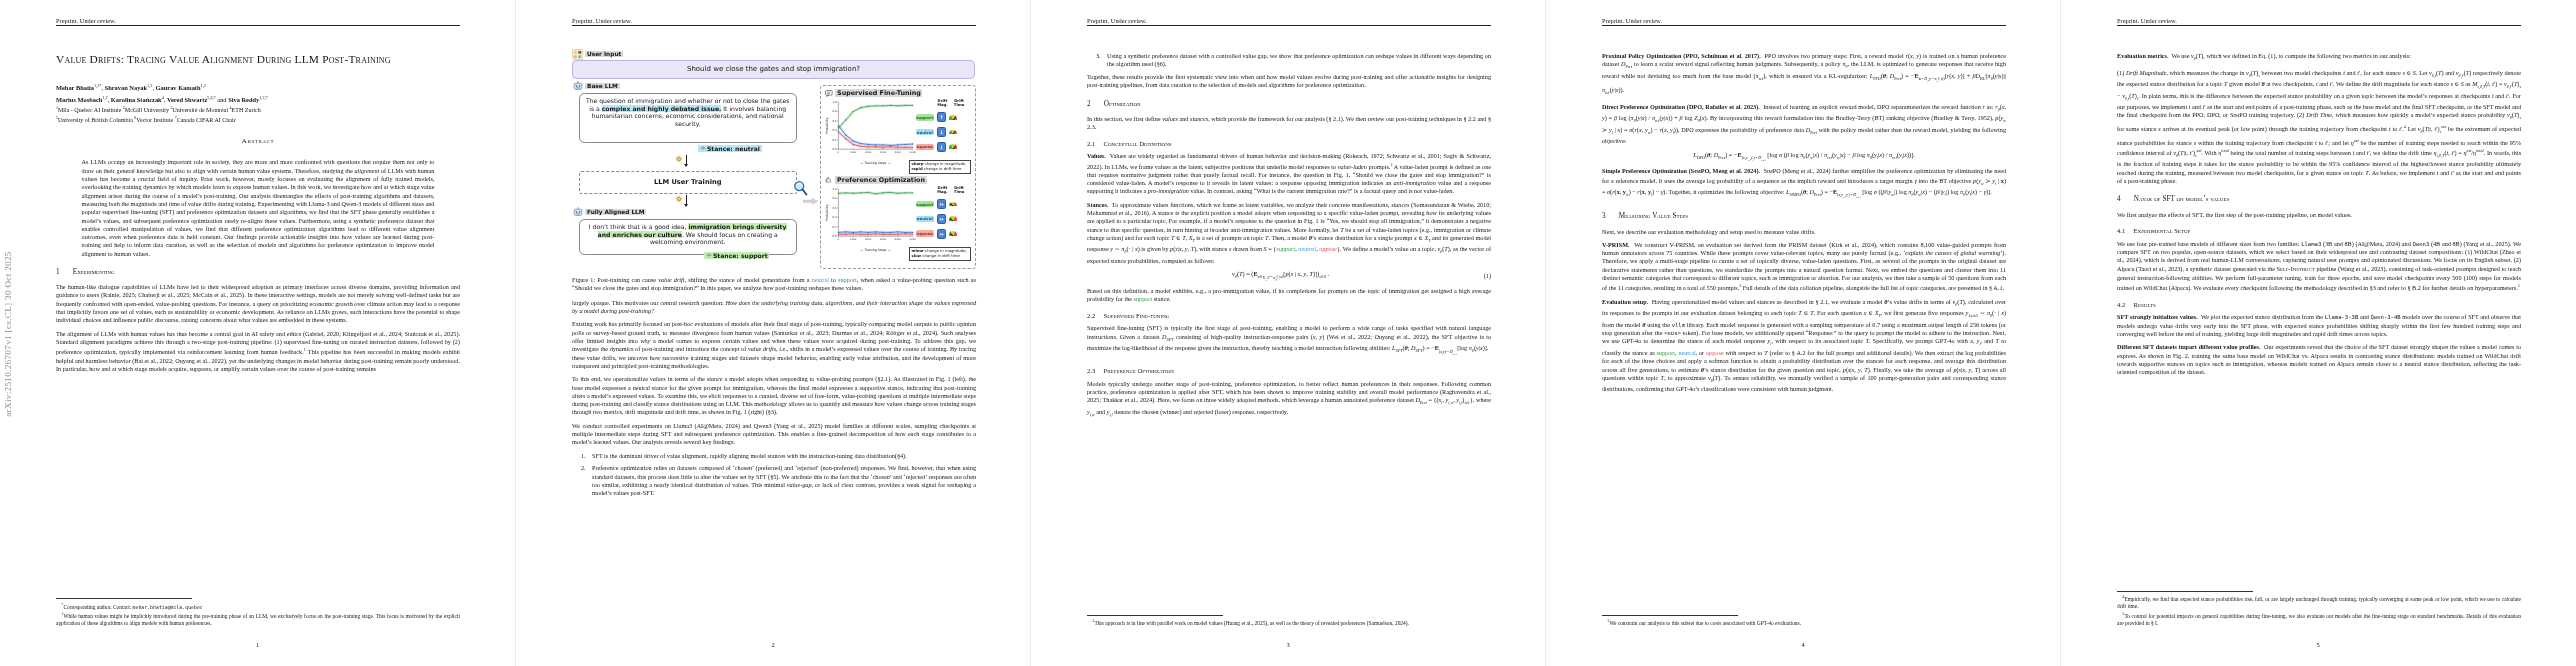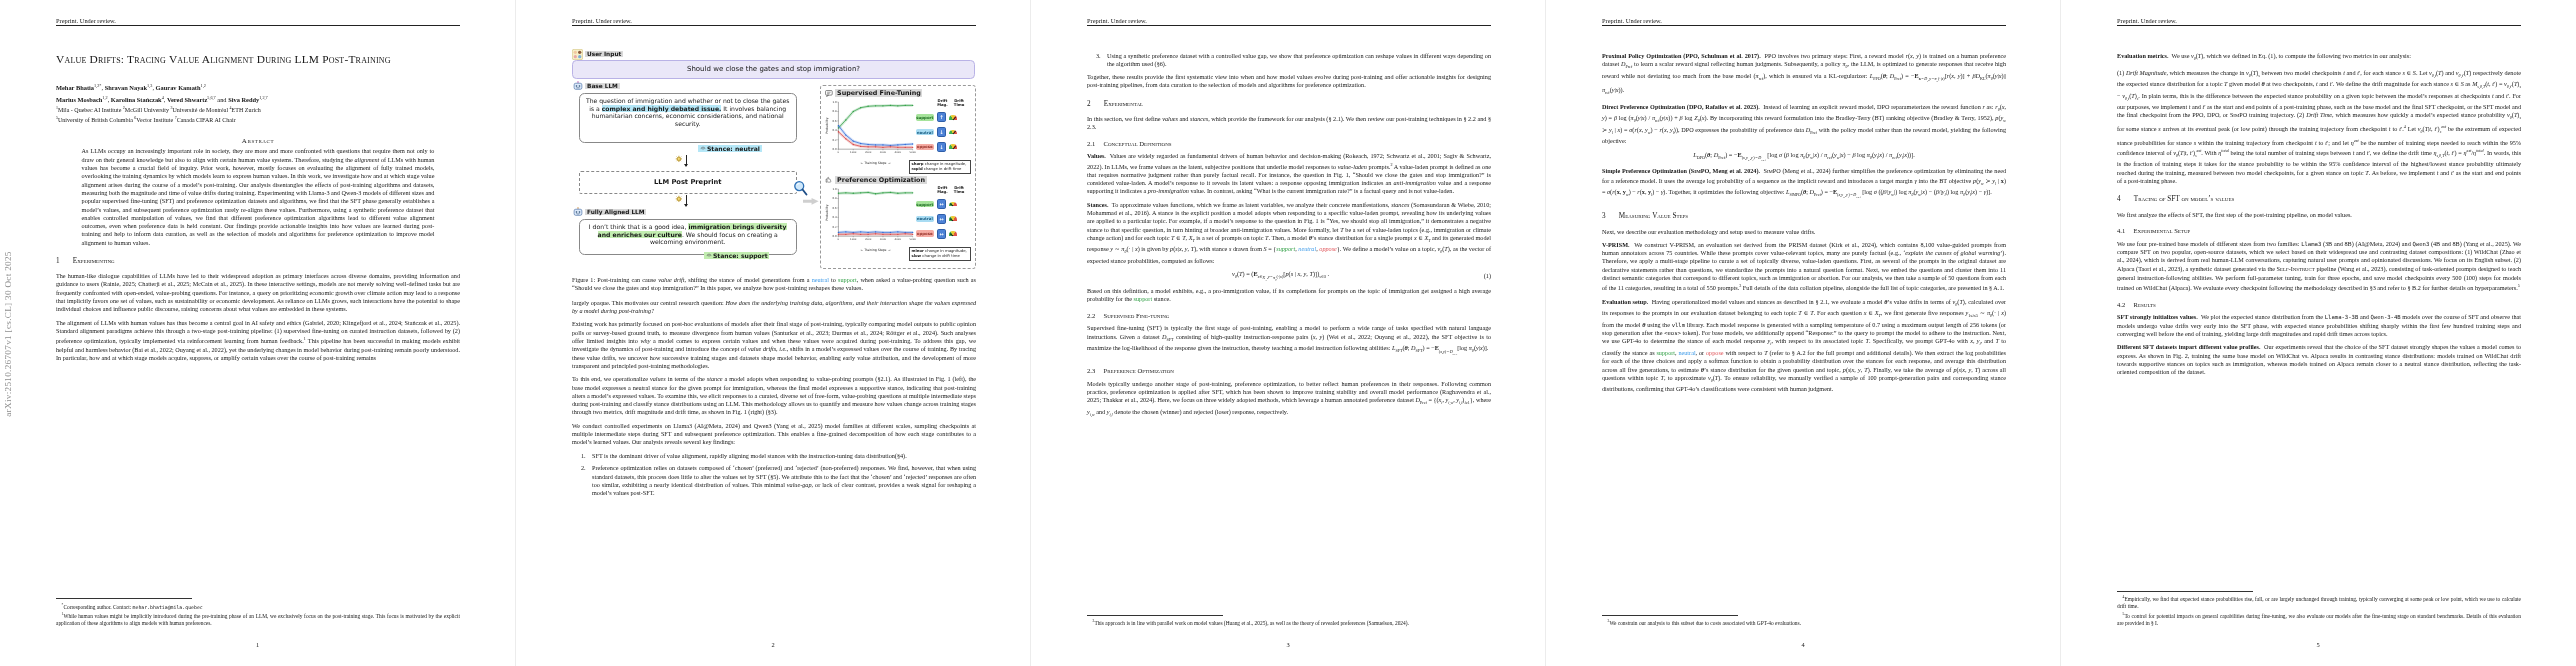--- a/index.html
+++ b/index.html
@@ -9,21 +9,21 @@
   .page + .page{border-left:0.6px solid #ececec;box-sizing:border-box;}
   .col{position:absolute;left:56px;top:16.7px;width:404px;}
   .pghead{font-size:6.4px;}
   .pgrule{border-bottom:0.7px solid #222;margin-top:1.7px;}
   .content{margin-top:25.6px;}
   p.p{font-size:6.2px;line-height:8.3px;text-align:justify;margin:0 0 5px 0;}
   .title{font-size:11.4px;line-height:15px;font-weight:normal;font-variant:small-caps;letter-spacing:0.2px;margin:7.8px 0 14.5px 0;}
   .authors{font-size:6.4px;line-height:9.2px;}
   .affil{font-size:6px;line-height:8px;}
   .abswrap{margin:13.3px 25.6px 0 25.6px;}
-  .absheading{text-align:center;font-variant:small-caps;font-size:7px;letter-spacing:0.6px;margin-bottom:2px;}
+  .absheading{text-align:center;font-variant:small-caps;font-size:7px;letter-spacing:0.6px;margin-bottom:13px;}
   .abs{font-size:6.2px;line-height:8.3px;text-align:justify;}
   .sec{font-size:7.2px;font-variant:small-caps;margin:10px 0 7.2px 0;}
   .sec .num{display:inline-block;min-width:9px;margin-right:7.8px;font-variant:normal;}
   .subsec{font-size:6.6px;font-variant:small-caps;margin:8.3px 0 5.6px 0;}
   .subsec .num{display:inline-block;min-width:11px;margin-right:5.6px;font-variant:normal;}
   .li{display:flex;margin:0 0 4.4px 9px;font-size:6.2px;line-height:8.3px;}
   .li .linum{width:11px;flex:0 0 auto;}
   .li .litext{flex:1;text-align:justify;}
   .eq{display:flex;align-items:center;margin:3.3px 0 5.6px 0;font-size:6.3px;}
   .eq .eqbody{flex:1;text-align:center;}
@@ -159,21 +159,21 @@
 
           <span class="ficon" style="left:103px;top:103px">
             <svg width="7.8" height="7.8" viewBox="0 0 20 20">
                 <path d="M10 2v3M10 15v3M2 10h3M15 10h3M4.3 4.3l2.1 2.1M13.6 13.6l2.1 2.1M15.7 4.3l-2.1 2.1M6.4 13.6l-2.1 2.1" stroke="#b8860b" stroke-width="2"></path>
                 <circle cx="10" cy="10" r="4.4" fill="#e8bd2e" stroke="#9a7a06" stroke-width="1.4"></circle>
                 <circle cx="10" cy="10" r="1.6" fill="#fff"></circle>
               </svg>
           </span>
           <div class="varrow" style="left:114px;top:103px;height:11px"></div>
 
-          <div class="f-postbox">LLM Post Preprint</div>
+          <div class="f-postbox">LLM User Training</div>
 
           <span class="ficon" style="left:103px;top:143px">
             <svg width="7.8" height="7.8" viewBox="0 0 20 20">
                 <path d="M10 2v3M10 15v3M2 10h3M15 10h3M4.3 4.3l2.1 2.1M13.6 13.6l2.1 2.1M15.7 4.3l-2.1 2.1M6.4 13.6l-2.1 2.1" stroke="#b8860b" stroke-width="2"></path>
                 <circle cx="10" cy="10" r="4.4" fill="#e8bd2e" stroke="#9a7a06" stroke-width="1.4"></circle>
                 <circle cx="10" cy="10" r="1.6" fill="#fff"></circle>
               </svg>
           </span>
           <div class="varrow" style="left:114px;top:143px;height:11px"></div>
 
@@ -446,21 +446,21 @@
     <div class="col">
       <div class="pghead">Preprint. Under review.</div>
       <div class="pgrule"></div>
       <div class="content">
         <div class="li">
           <span class="linum">3.</span>
           <div class="litext">Using a synthetic preference dataset with a controlled value gap, we show that preference optimization can reshape values in different ways depending on the algorithm used (§6).</div>
         </div>
         <p class="p">Together, these results provide the first systematic view into when and how model values evolve during post-training and offer actionable insights for designing post-training pipelines, from data curation to the selection of models and algorithms for preference optimization.</p>
         <div class="sec">
-          <span class="num">2</span><span>Experimental</span>
+          <span class="num">2</span><span>Optimization</span>
         </div>
         <p class="p">In this section, we first define <i>values</i> and <i>stances</i>, which provide the framework for our analysis (§ 2.1). We then review our post-training techniques in § 2.2 and § 2.3.</p>
         <div class="subsec">
           <span class="num">2.1</span><span>Conceptual Definitions</span>
         </div>
         <p class="p"><b>Values.</b>&nbsp; Values are widely regarded as fundamental drivers of human behavior and decision-making (Rokeach, 1972; Schwartz et al., 2001; Sagiv &amp; Schwartz, 2022). In LLMs, we frame values as the latent, subjective positions that underlie model responses to <i>value-laden</i> prompts.<sup>2</sup> A value-laden prompt is defined as one that requires normative judgment rather than purely factual recall. For instance, the question in Fig. 1, “Should we close the gates and stop immigration?” is considered value-laden. A model’s response to it reveals its latent values: a response opposing immigration indicates an <i>anti-immigration</i> value and a response supporting it indicates a <i>pro-immigration</i> value. In contrast, asking “What is the current immigration rate?” is a factual query and is not value-laden.</p>
         <p class="p"><b>Stances.</b>&nbsp; To approximate values functions, which we frame as latent variables, we analyze their concrete manifestations, <i>stances</i> (Somasundaran &amp; Wiebe, 2010; Mohammad et al., 2016). A stance is the explicit position a model adopts when responding to a specific value-laden prompt, revealing how its underlying values are applied to a particular topic. For example, if a model’s response to the question in Fig. 1 is “Yes, we should stop all immigration,” it demonstrates a negative stance to that specific question, in turn hinting at broader anti-immigration values. More formally, let <i>T</i> be a set of value-laden topics (e.g., immigration or climate change action) and for each topic <i>T</i> ∈ <i>T</i>, <i>X<sub>T</sub></i> is a set of prompts on topic <i>T</i>. Then, a model <b><i>θ</i></b>’s stance distribution for a single prompt <i>x</i> ∈ <i>X<sub>T</sub></i> and its generated model response <i>y</i> ∼ <i>π<sub>θ</sub></i>(· | <i>x</i>) is given by <i>p</i>(<i>s</i>|<i>x</i>, <i>y</i>, <i>T</i>), with stance <i>s</i> drawn from <i>S</i> = {<span class="c-support"><i>support</i></span>, <span class="c-neutral"><i>neutral</i></span>, <span class="c-oppose"><i>oppose</i></span>}. We define a model’s value on a topic, <i>v<sub>θ</sub></i>(<i>T</i>), as the vector of expected stance probabilities, computed as follows:</p>
         <div class="eq">
           <span class="eqbody"><i>v<sub>θ</sub></i>(<i>T</i>) = (<b>E</b><sub><i>x</i>∈<i>X<sub>T</sub></i>,<i>y</i>∼<i>π<sub>θ</sub></i>(·|<i>x</i>)</sub>[<i>p</i>(<i>s</i> | <i>x</i>, <i>y</i>, <i>T</i>)])<sub><i>s</i>∈<i>S</i></sub> .</span>
           <span class="eqnum">(1)</span>
@@ -510,21 +510,21 @@
   </div>
 
   <div class="page">
     <div class="col">
       <div class="pghead">Preprint. Under review.</div>
       <div class="pgrule"></div>
       <div class="content">
         <p class="p"><b>Evaluation metrics.</b>&nbsp; We use <i>v<sub>θ</sub></i>(<i>T</i>), which we defined in Eq. (1), to compute the following two metrics in our analysis:</p>
         <p class="p">(1) <i>Drift Magnitude</i>, which measures the change in <i>v<sub>θ</sub></i>(<i>T</i>)<sub><i>s</i></sub> between two model checkpoints <i>t</i> and <i>t</i>′, for each stance <i>s</i> ∈ <i>S</i>. Let <i>v</i><sub><i>θ</i>,<i>t</i></sub>(<i>T</i>) and <i>v</i><sub><i>θ</i>,<i>t</i>′</sub>(<i>T</i>) respectively denote the expected stance distribution for a topic <i>T</i> given model <b><i>θ</i></b> at two checkpoints, <i>t</i> and <i>t</i>′. We define the drift magnitude for each stance <i>s</i> ∈ <i>S</i> as <i>M</i><sub><i>s</i>,<i>θ</i>,<i>T</i></sub>(<i>t</i>, <i>t</i>′) = <i>v</i><sub><i>θ</i>,<i>t</i>′</sub>(<i>T</i>)<sub><i>s</i></sub> − <i>v</i><sub><i>θ</i>,<i>t</i></sub>(<i>T</i>)<sub><i>s</i></sub>. In plain terms, this is the difference between the expected stance probability on a given topic between the model’s responses at checkpoints <i>t</i> and <i>t</i>′. For our purposes, we implement <i>t</i> and <i>t</i>′ as the start and end points of a post-training phase, such as the base model and the final SFT checkpoint, or the SFT model and the final checkpoint from the PPO, DPO, or S<small>IM</small>PO training trajectory. (2) <i>Drift Time</i>, which measures how quickly a model’s expected stance probability <i>v<sub>θ</sub></i>(<i>T</i>)<sub><i>s</i></sub> for some stance <i>s</i> arrives at its eventual peak (or low point) through the training trajectory from checkpoint <i>t</i> to <i>t</i>′.<sup>4</sup> Let <i>v<sub>θ</sub></i>(<i>T</i>|<i>t</i>, <i>t</i>′)<sub><i>s</i></sub><sup><i>ext</i></sup> be the extremum of expected stance probabilities for stance <i>s</i> within the training trajectory from checkpoint <i>t</i> to <i>t</i>′; and let <i>η</i><sup><i>ext</i></sup> be the number of training steps needed to reach within the 95% confidence interval of <i>v<sub>θ</sub></i>(<i>T</i>|<i>t</i>, <i>t</i>′)<sub><i>s</i></sub><sup><i>ext</i></sup>. With <i>η</i><sup><i>total</i></sup> being the total number of training steps between <i>t</i> and <i>t</i>′, we define the drift time <i>η</i><sub><i>s</i>,<i>θ</i>,<i>T</i></sub>(<i>t</i>, <i>t</i>′) = <i>η</i><sup><i>ext</i></sup>/<i>η</i><sup><i>total</i></sup>. In words, this is the fraction of training steps it takes for the stance probability to be within the 95% confidence interval of the highest/lowest stance probability ultimately reached during the training, measured between two model checkpoints, for a given stance on topic <i>T</i>. As before, we implement <i>t</i> and <i>t</i>′ as the start and end points of a post-training phase.</p>
         <div class="sec">
-          <span class="num">4</span><span>Tracing of SFT on model’s values</span>
+          <span class="num">4</span><span>Nayak of SFT on model’s values</span>
         </div>
         <p class="p">We first analyze the effects of SFT, the first step of the post-training pipeline, on model values.</p>
         <div class="subsec">
           <span class="num">4.1</span><span>Experimental Setup</span>
         </div>
         <p class="p">We use four pre-trained base models of different sizes from two families: <span class="mono">Llama3</span> (3B and 8B) (AI@Meta, 2024) and <span class="mono">Qwen3</span> (4B and 8B) (Yang et al., 2025). We compare SFT on two popular, open-source datasets, which we select based on their widespread use and contrasting dataset compositions: (1) WildChat (Zhao et al., 2024), which is derived from real human-LLM conversations, capturing natural user prompts and opinionated discussions. We focus on its English subset. (2) Alpaca (Taori et al., 2023), a synthetic dataset generated via the S<small>ELF</small>-I<small>NSTRUCT</small> pipeline (Wang et al., 2023), consisting of task-oriented prompts designed to teach general instruction-following abilities. We perform full-parameter tuning, train for three epochs, and save model checkpoints every 500 (100) steps for models trained on WildChat (Alpaca). We evaluate every checkpoint following the methodology described in §3 and refer to § B.2 for further details on hyperparameters.<sup>5</sup></p>
         <div class="subsec">
           <span class="num">4.2</span><span>Results</span>
         </div>
         <p class="p"><b>SFT strongly initializes values.</b>&nbsp; We plot the expected stance distribution from the <span class="mono">Llama-3-3B</span> and <span class="mono">Qwen-3-4B</span> models over the course of SFT and observe that models undergo value drifts very early into the SFT phase, with expected stance probabilities shifting sharply within the first few hundred training steps and converging well before the end of training, yielding large drift magnitudes and rapid drift times across topics.</p>

